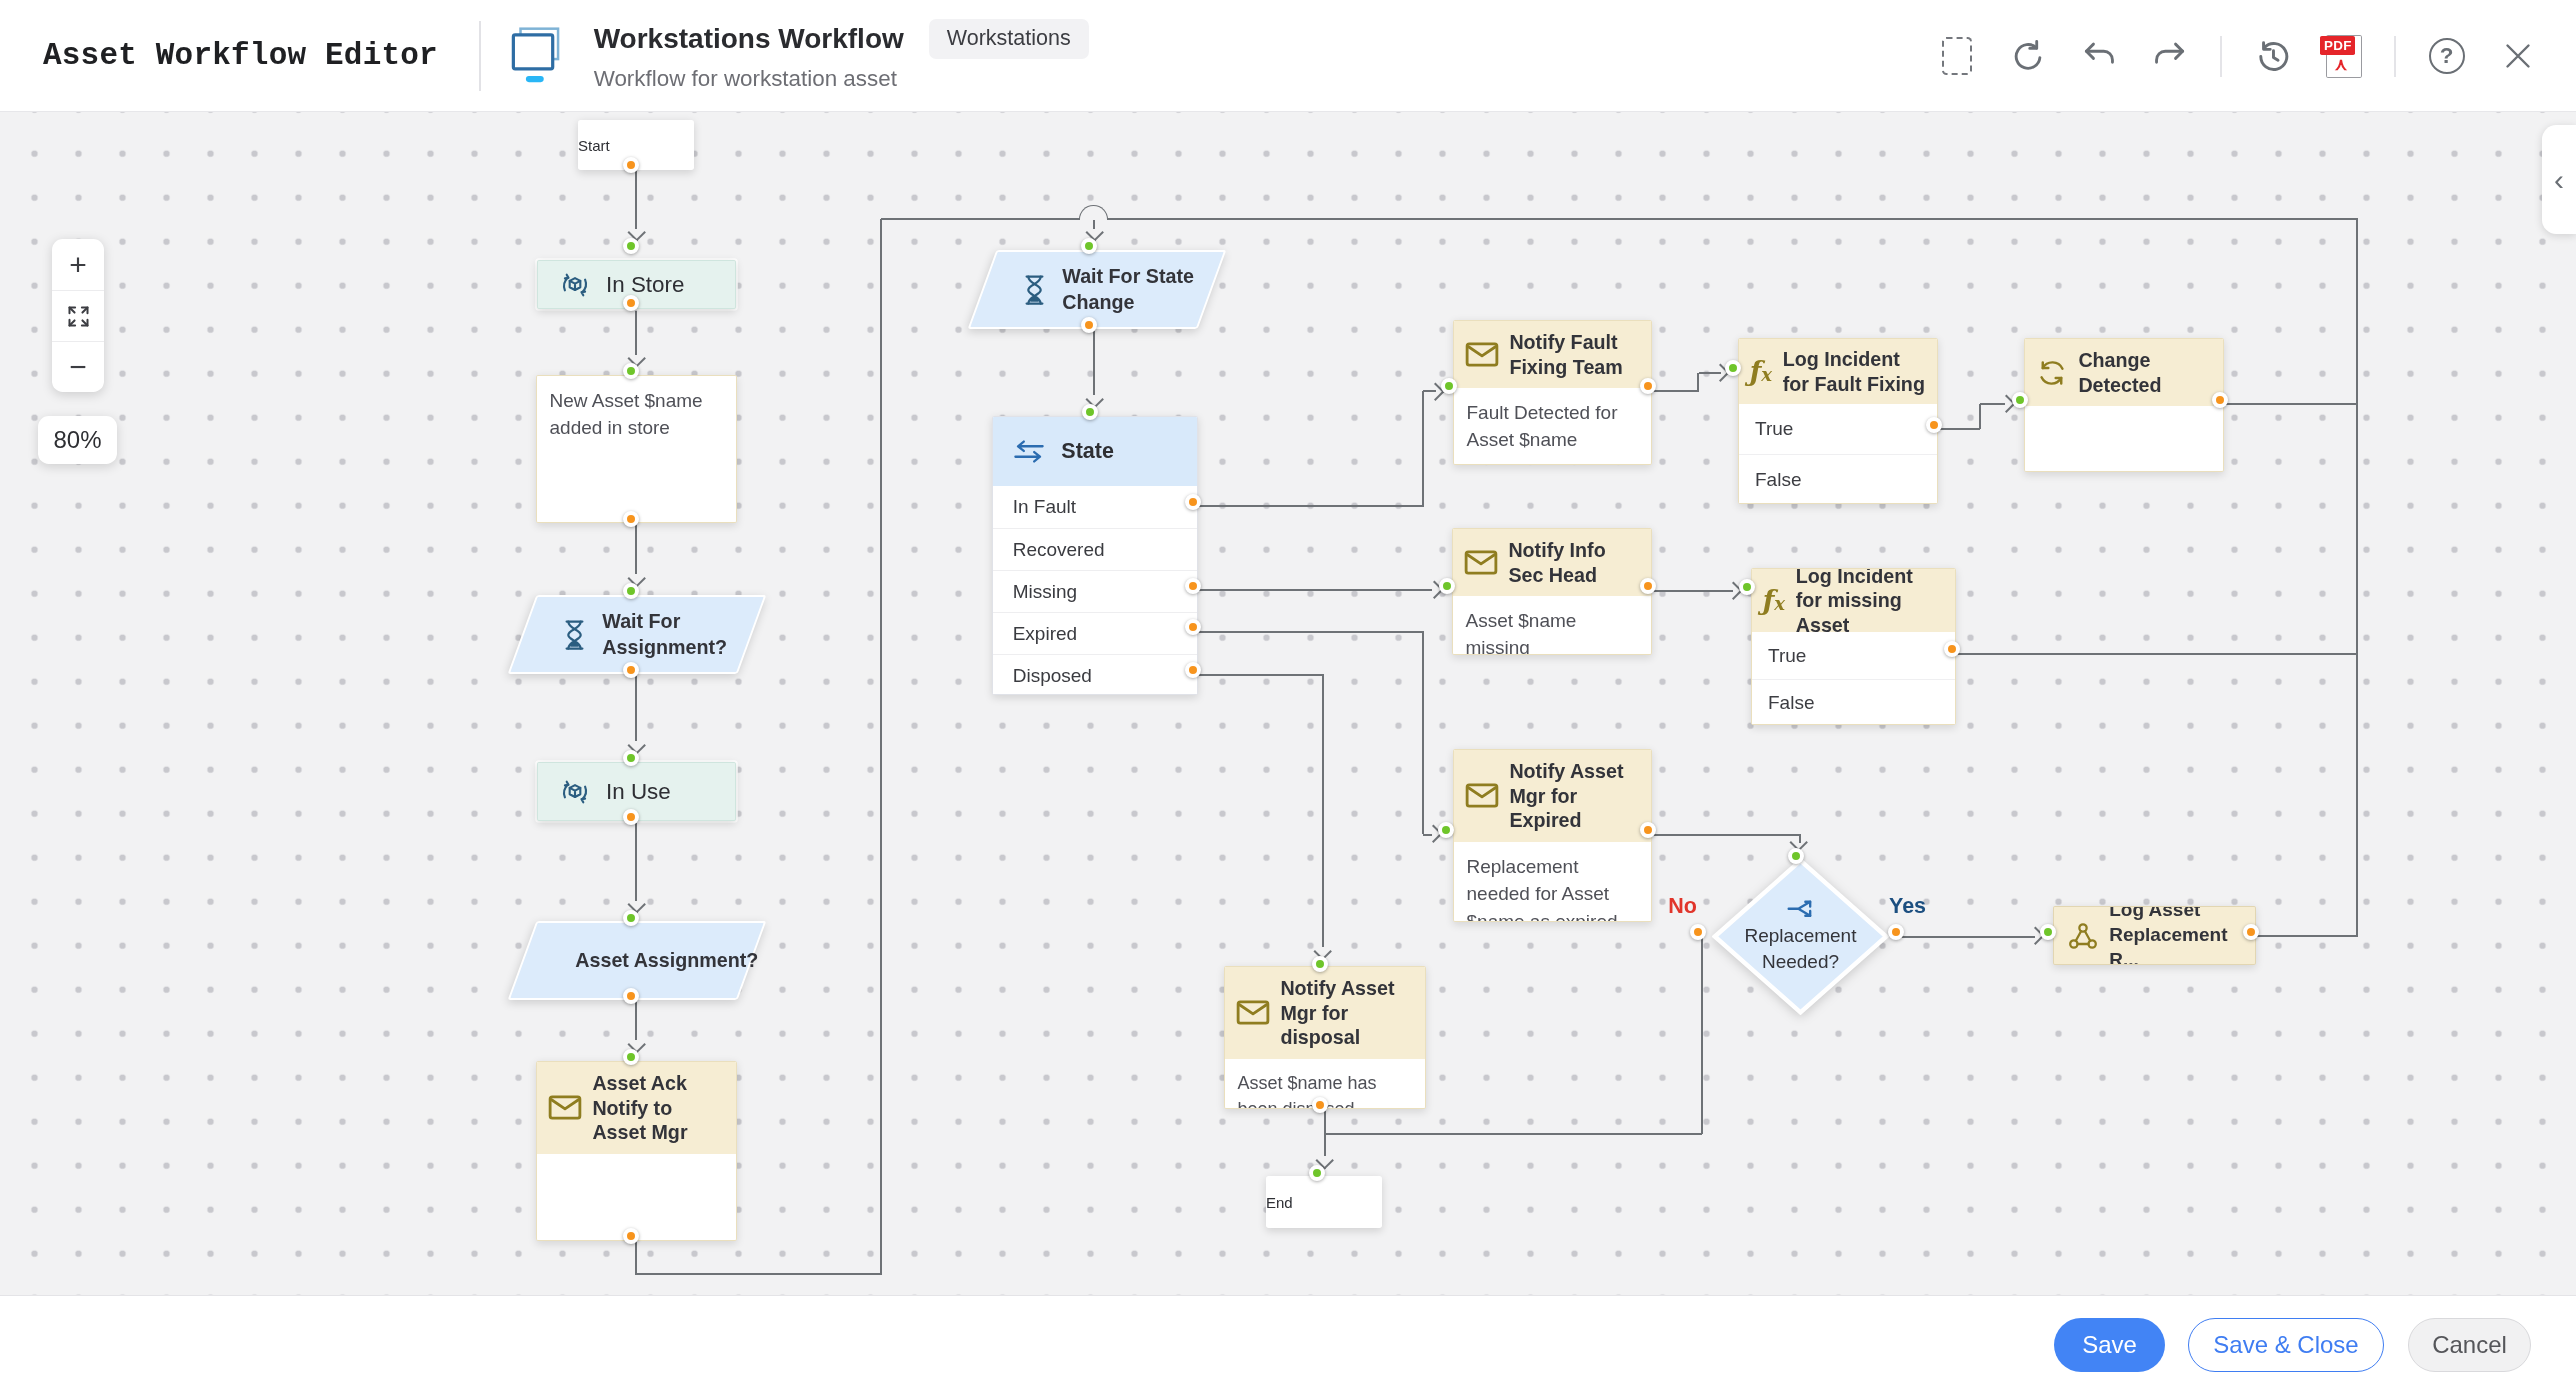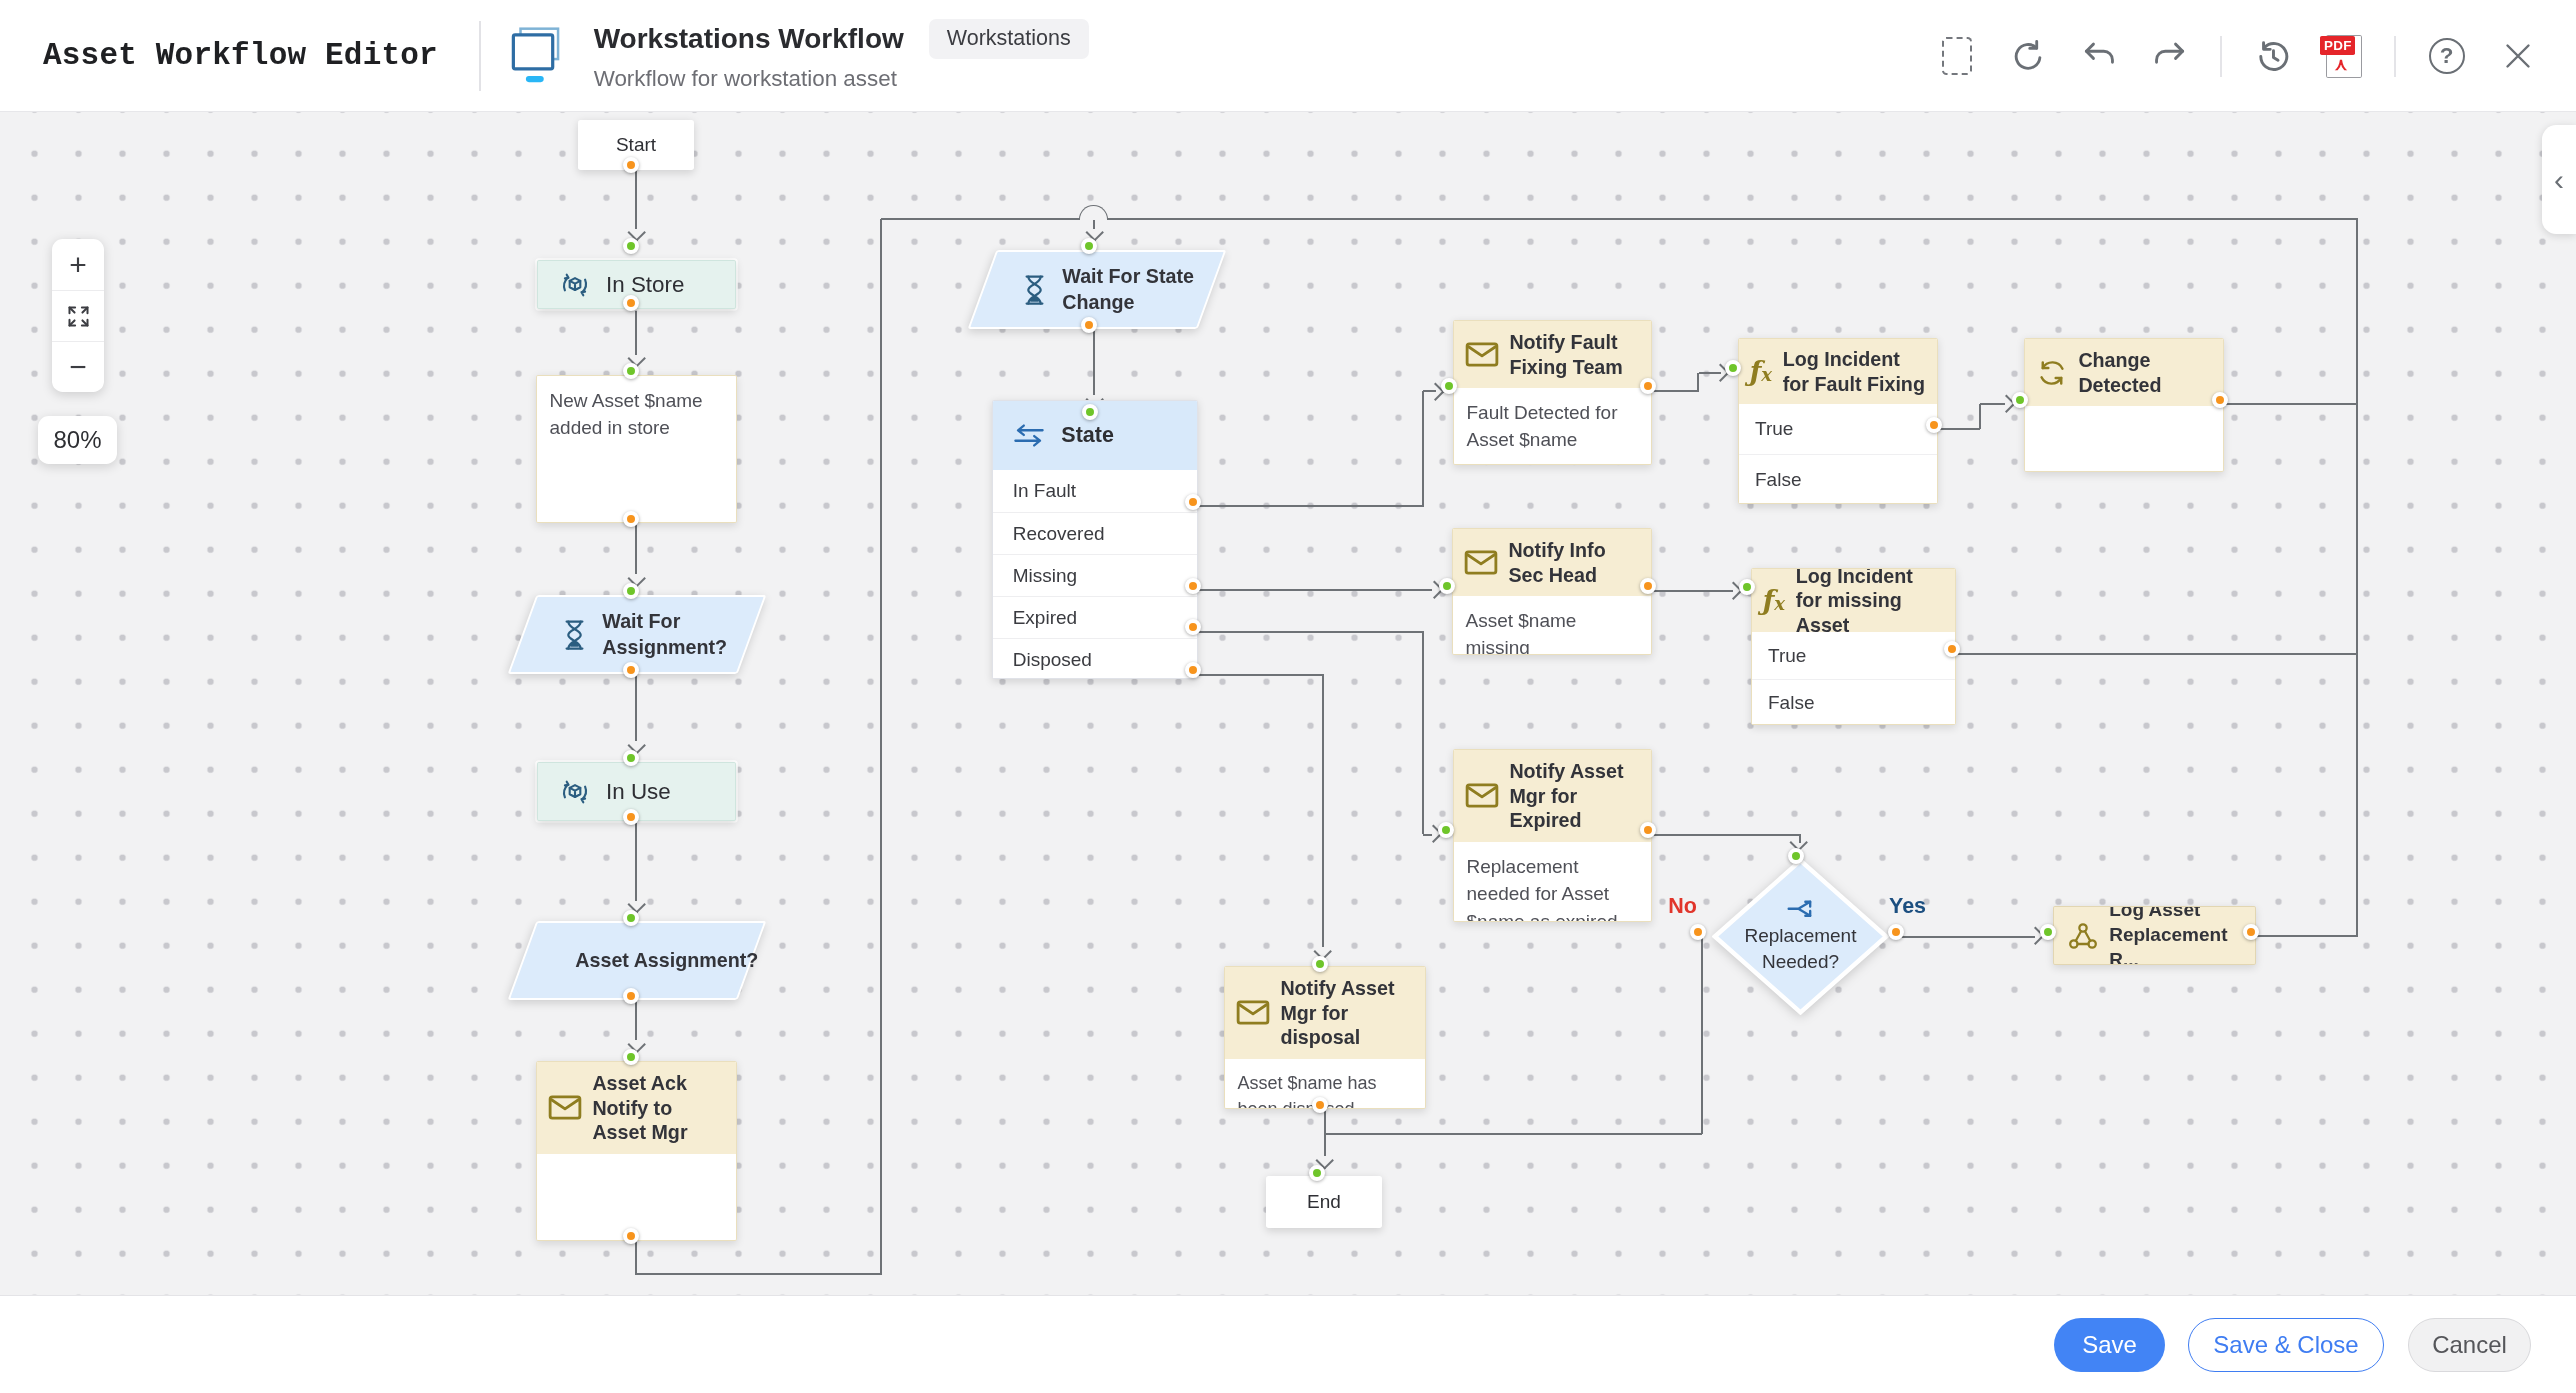--- a/index.html
+++ b/index.html
@@ -48,21 +48,21 @@
   .cv.right { transform:rotate(-45deg); }
   .hop { position:absolute; left:1079px; top:205px; width:29px; height:15px; border:1.8px solid #6e7276; border-bottom:none; border-radius:14.3px 14.3px 0 0; background:#f2f2f3; z-index:3; }
 
   
   .port { position:absolute; width:16px; height:16px; border-radius:50%; border:4.5px solid #fff; box-shadow:0 0.9px 3.6px rgba(0,0,0,.35); z-index:12; cursor:pointer; }
   .port.in { background:#6fc52a; }
   .port.out { background:#f7941d; }
 
   
   .node { position:absolute; z-index:6; cursor:pointer; }
-  .plain { background:#fff; box-shadow:0 2.7px 9px rgba(0,0,0,.14); border-radius:2.7px; display:flex; align-items:center; justify-content:center; font-size:19px; font-weight:500; color:#2e2f34; }
+  .plain { background:#fff; box-shadow:0 2.7px 9px rgba(0,0,0,.14); border-radius:2.7px; display:flex; align-items:center; justify-content:flex-start; font-size:15px; font-weight:500; color:#2e2f34; }
   .chip { background:#e5f2ee; border:1.8px solid #cfe5de; box-shadow:0 2.7px 9px rgba(0,0,0,.14), 0 0 0 1.8px #fff; border-radius:1.8px; display:flex; align-items:center; gap:14.3px; padding-left:19.7px; font-size:22.4px; font-weight:500; color:#2e2f34; }
   .mail { background:#fff; border:1.8px solid #eadfbd; box-shadow:0 2.7px 9px rgba(0,0,0,.12); border-radius:1.8px; overflow:hidden; }
   .mail-head { background:#f6edd3; display:flex; align-items:center; gap:10.7px; padding:9px 10.7px; font-size:19.7px; font-weight:700; color:#33343a; line-height:1.25; }
   .mail-head .ttl { flex:1; }
   .mail-body { padding:10.7px 12.5px; font-size:19px; color:#4f5057; line-height:1.45; }
   .rows .row { height:50px; display:flex; align-items:center; padding-left:16px; font-size:19px; color:#3c3d42; border-top:1.8px solid #efeff1; background:#fff; }
   .para { position:absolute; z-index:6; cursor:pointer; }
   .para .pbg { position:absolute; inset:0; transform:skewX(-20deg); background:#dcebfb; border:2.7px solid #fff; border-radius:2.7px; box-shadow:0 2.7px 9px rgba(0,0,0,.16); }
   .para .pcontent { position:relative; height:100%; display:flex; align-items:center; gap:14.3px; padding-left:39px; font-size:19.7px; font-weight:600; color:#33343a; line-height:1.3; z-index:1; }
   .state-node { background:#fff; border:1.8px solid #e0e2e8; box-shadow:0 2.7px 9px rgba(0,0,0,.13); border-radius:1.8px; overflow:hidden; }
@@ -321,21 +321,21 @@
     <div class="pcontent">
       <svg width="27" height="32" viewBox="0 0 24 28" class="icon-navy">
         <path d="M5 2h14M5 26h14"></path>
           <path d="M6.5 2c0 6.5 11 7.5 11 12s-11 5.5-11 12M17.5 2c0 6.5-11 7.5-11 12s11 5.5 11 12"></path>
           <path d="M9 23.5l3-3.5 3 3.5z" fill="#2b5d80"></path>
       </svg>
       <span style="width:143px">Wait For State Change</span>
     </div>
   </div>
 
-  <div class="node state-node" style="left:992px;top:400px;width:206px;height:279px">
+  <div class="node state-node" style="left:992px;top:416px;width:206px;height:279px">
     <div class="state-head">
       <svg width="36" height="23" viewBox="0 0 34 22" class="icon-blue">
         <path d="M30 6H7M12 1.5 6.5 6 12 10.5"></path>
           <path d="M4 16h23M22 11.5 27.5 16 22 20.5"></path>
       </svg>
       <span>State</span>
     </div>
     <div class="srow" style="border-top:none">In Fault</div>
     <div class="srow">Recovered</div>
     <div class="srow">Missing</div>

